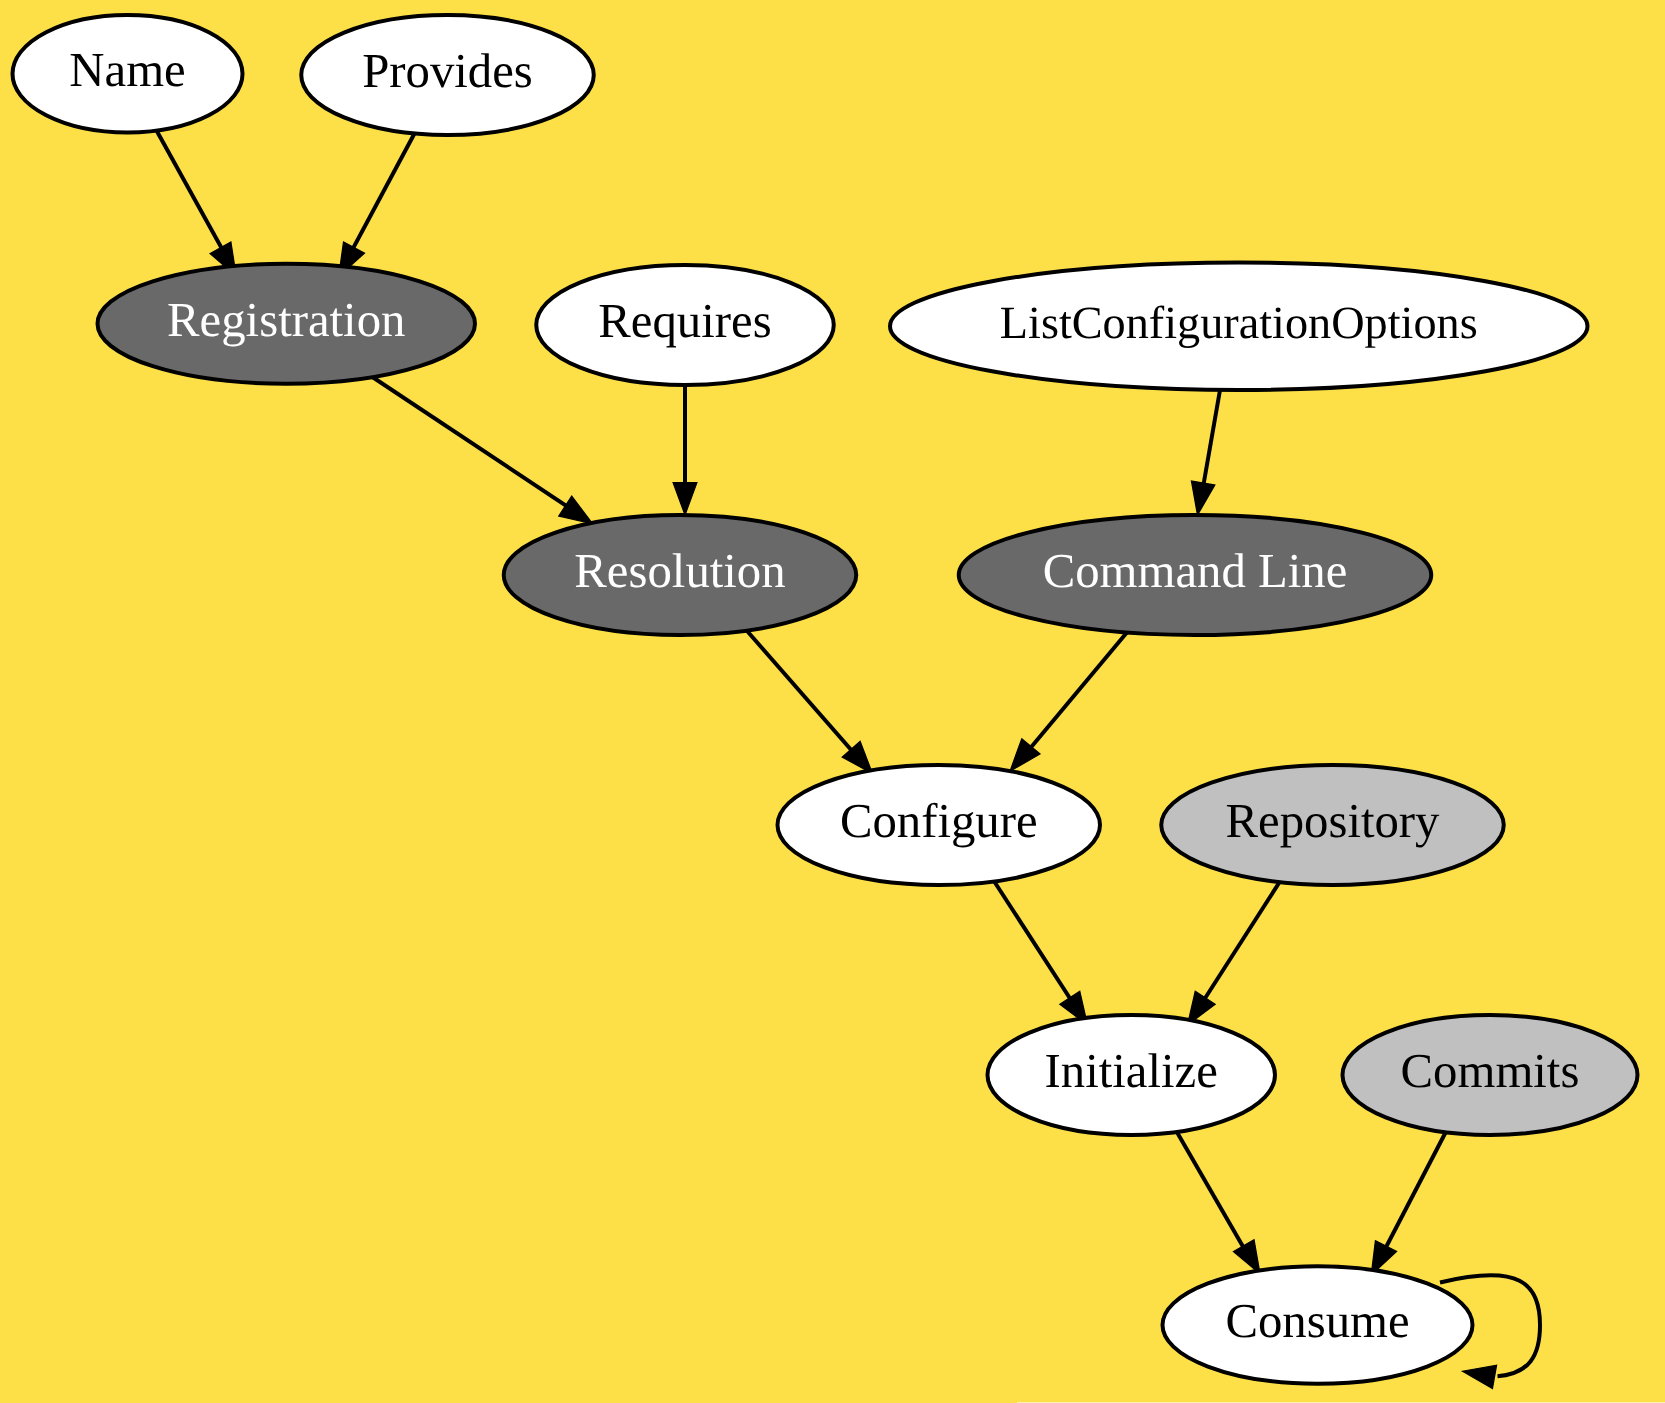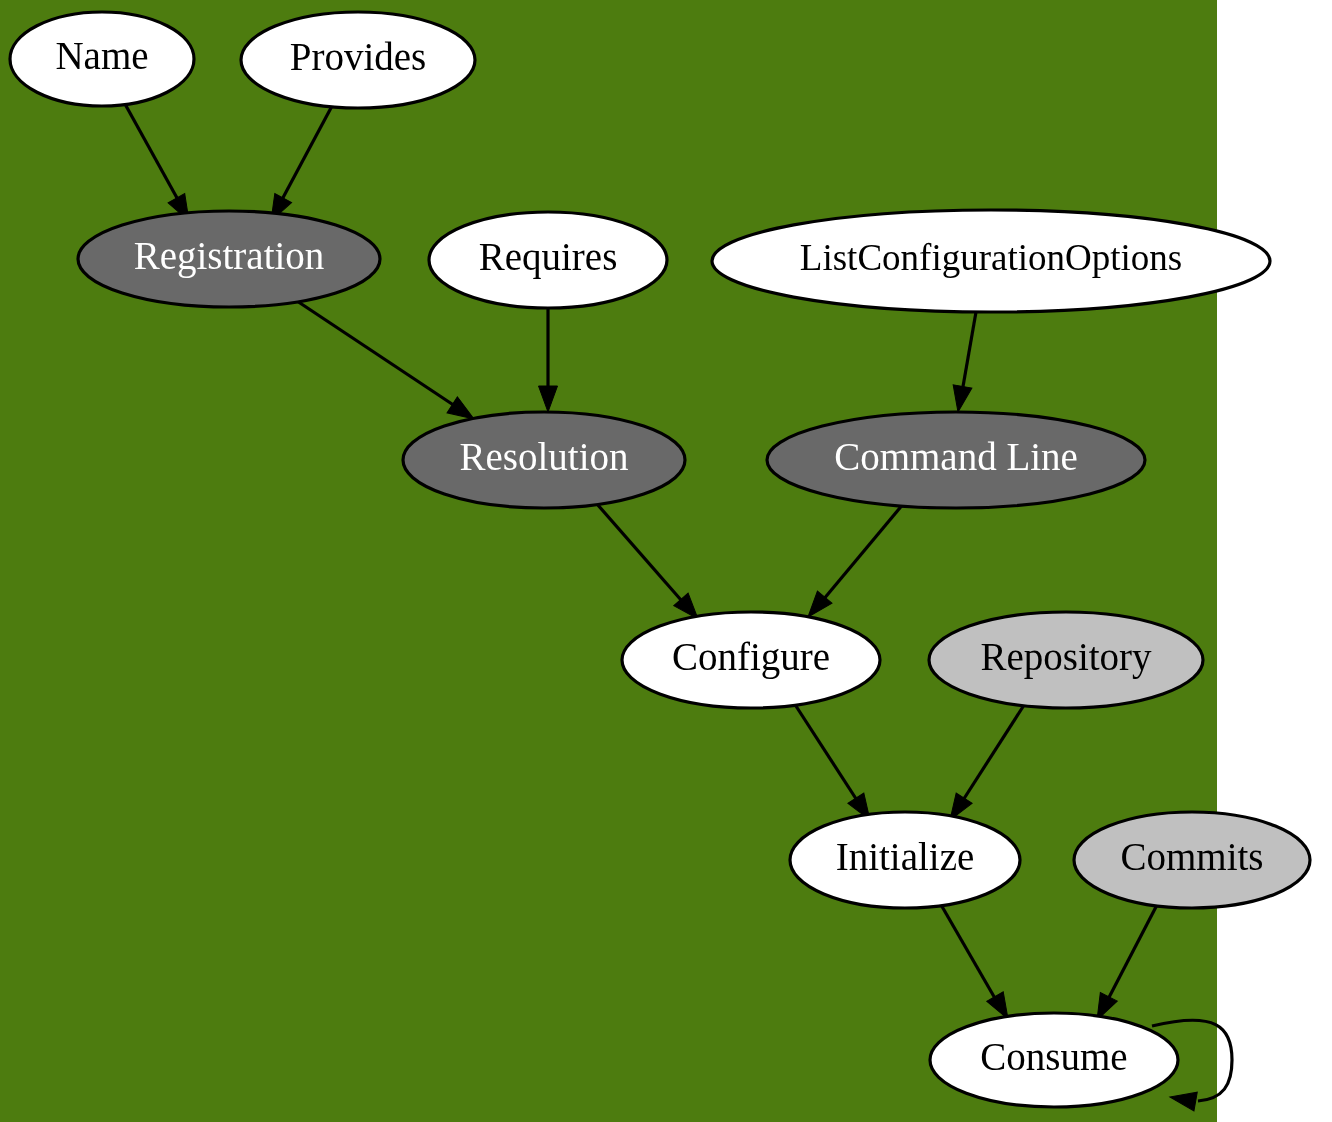--- a/index.html
+++ b/index.html
@@ -9,23 +9,23 @@
     background: #ffffff;
   }
   body {
     width: 1332px;
     height: 1122px;
     font-family: "Liberation Serif", "DejaVu Serif", serif;
     overflow: hidden;
   }
   #graph-root {
     position: relative;
-    width: 1217px;
+    width: 1332px;
     height: 1122px;
-    background: #4d7c0f;
+    background: #fde047;
   }
   svg#graph-svg {
     display: block;
     width: 1332px;
     height: 1122px;
   }
   .node-ellipse {
     stroke: #000000;
     stroke-width: 3.2;
   }

